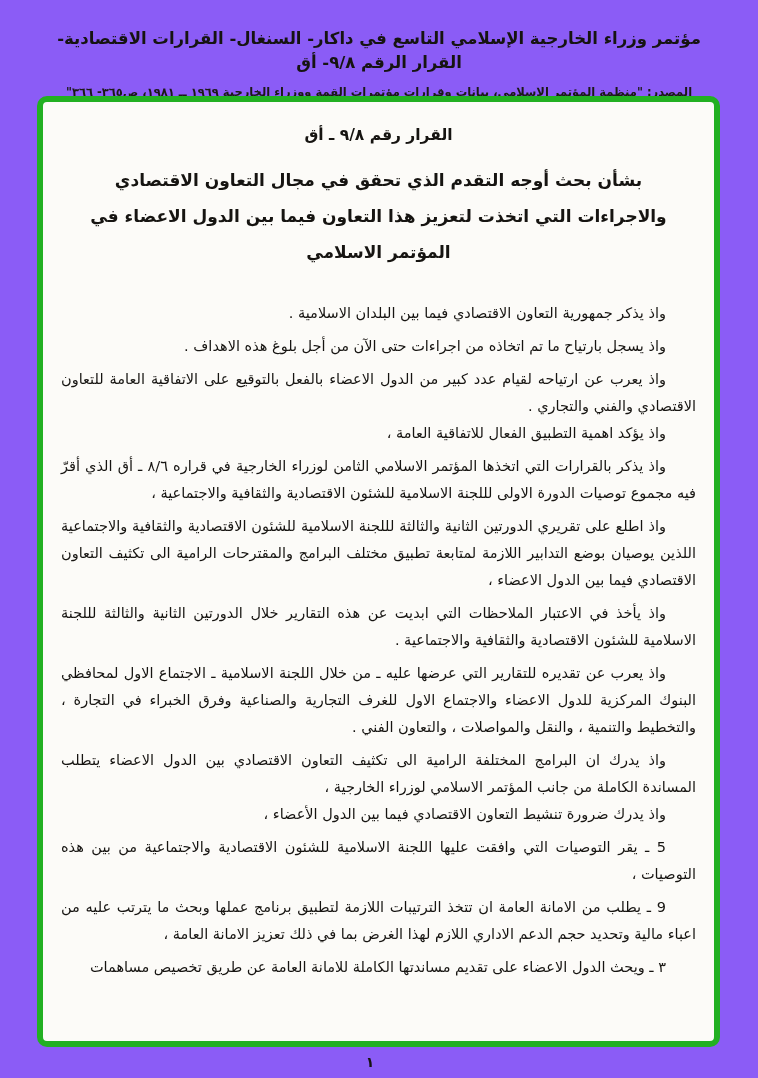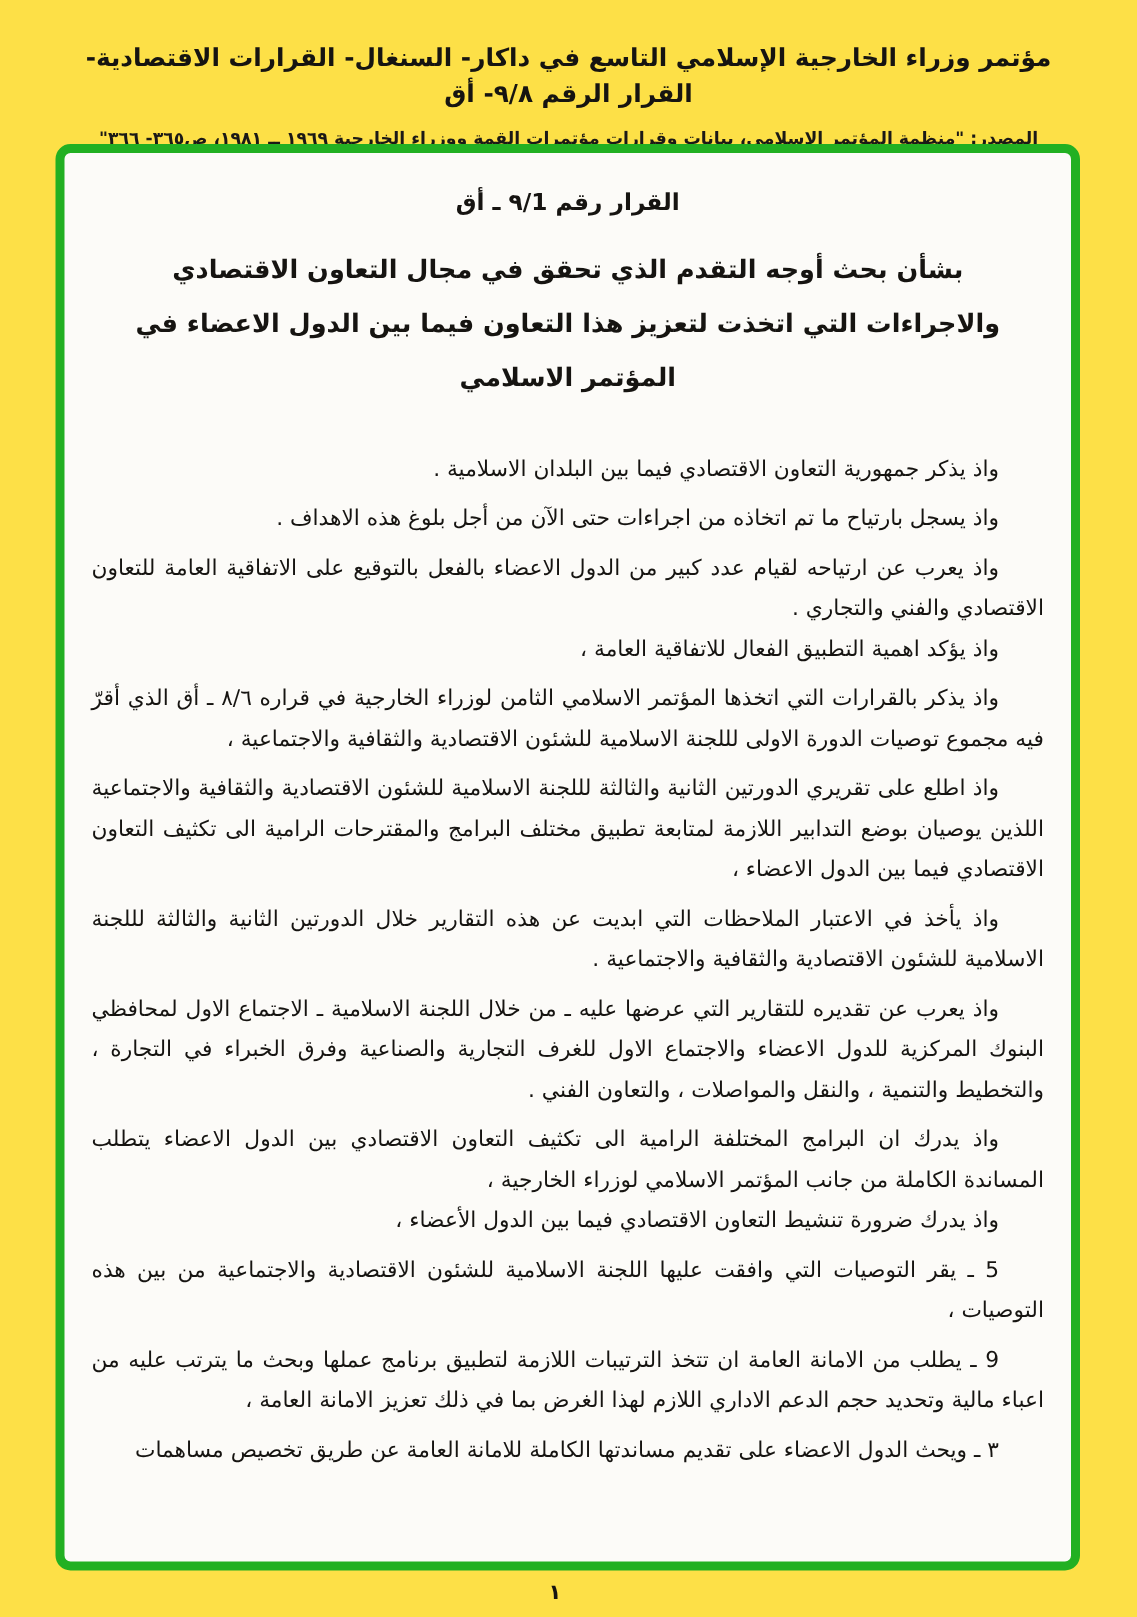--- a/index.html
+++ b/index.html
@@ -5,21 +5,21 @@
   html,body{margin:0;padding:0;}
   body{
     background:#efeeea;
     font-family:"DejaVu Sans", sans-serif;
   }
   .page{
     position:relative;
     width:758px;
     height:1078px;
     margin:0 auto;
-    background:#fde047;
+    background:#8b5cf6;
     direction:rtl;
     color:#161411;
     overflow:hidden;
   }
   .header{
     text-align:center;
     padding-top:27px;
   }
   .header-line1{
     font-size:16.5px;
@@ -88,21 +88,21 @@
 <body>
 
 <div class="page">
 
   <div class="header">
     <div class="header-line1">مؤتمر وزراء الخارجية الإسلامي التاسع في داكار- السنغال- القرارات الاقتصادية- القرار الرقم ٩/٨- أق</div>
     <div class="header-line2">المصدر: "منظمة المؤتمر الإسلامي، بيانات وقرارات مؤتمرات القمة ووزراء الخارجية ١٩٦٩ ــ ١٩٨١، ص٣٦٥- ٣٦٦"</div>
   </div>
 
   <div class="frame" style="border-color: rgb(34, 176, 34);">
-    <div class="doc-title">القرار رقم ٩/1 ـ أق</div>
+    <div class="doc-title">القرار رقم ٩/٨ ـ أق</div>
     <div class="doc-subtitle">بشأن بحث أوجه التقدم الذي تحقق في مجال التعاون الاقتصادي والاجراءات التي اتخذت لتعزيز هذا التعاون فيما بين الدول الاعضاء في المؤتمر الاسلامي</div>
 
     <div class="doc-body">
 
 
         <p class="para"><span class="lead">واذ يذكر</span><span class="sp"> </span><span class="rest">جمهورية التعاون الاقتصادي فيما بين البلدان الاسلامية .</span></p>
 
         <p class="para"><span class="lead">واذ يسجل</span><span class="sp"> </span><span class="rest">بارتياح ما تم اتخاذه من اجراءات حتى الآن من أجل بلوغ هذه الاهداف .</span></p>
 
         <p class="para"><span class="lead">واذ يعرب</span><span class="sp"> </span><span class="rest">عن ارتياحه لقيام عدد كبير من الدول الاعضاء بالفعل بالتوقيع على الاتفاقية العامة للتعاون الاقتصادي والفني والتجاري .</span></p>

